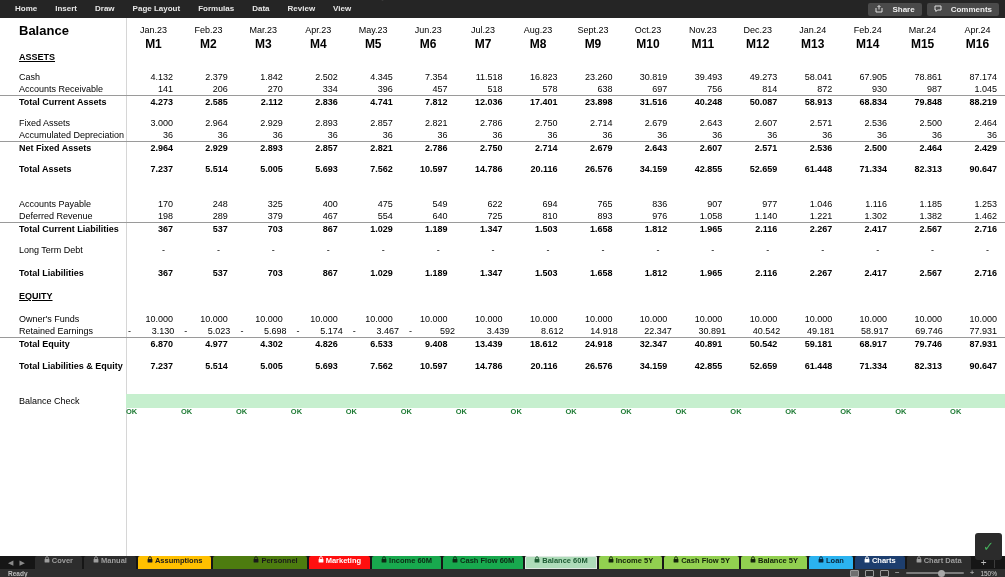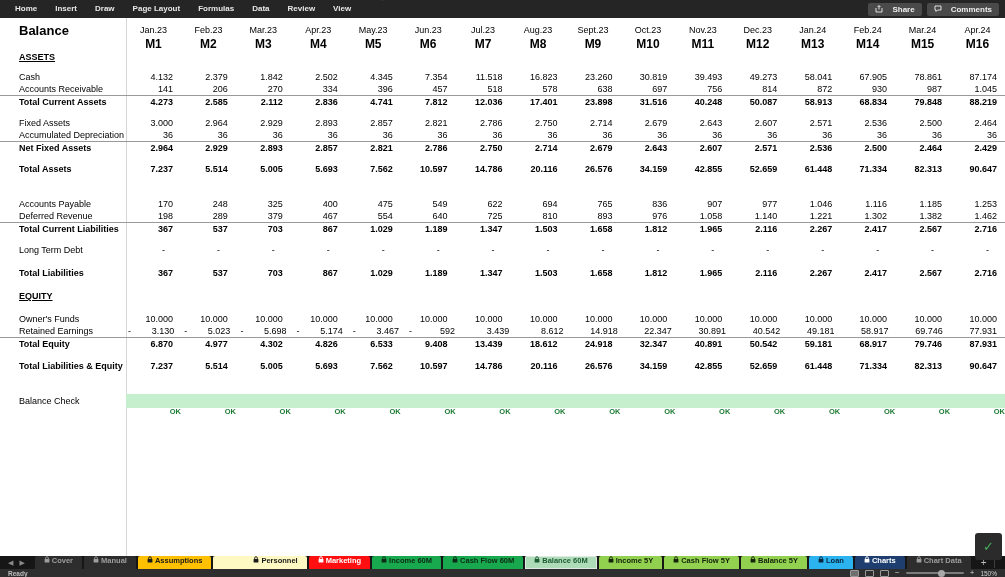--- a/index.html
+++ b/index.html
@@ -30,21 +30,21 @@
   .cell.dash { padding-right:16px; }
   .cell.neg { display:flex; justify-content:space-between; padding-left:2px; }
   .title { font-size:13px; font-weight:bold; }
   .monthhdr { font-size:9px; }
   .mcode { font-size:12px; font-weight:bold; }
   .section .rlabel { font-weight:bold; text-decoration:underline; }
   .total .rlabel, .total .cell { font-weight:bold; }
   .sumline { border-top:1px solid #9a9a9a;gap:16px; }
   .checkrow { height:14px; }
   .checkband { flex:1; display:flex; height:14px; align-items:center; }
-  .checkcell { flex:1 1 0; text-align:right; font-size:7.5px; font-weight:bold;margin-top:20px; }
+  .checkcell { flex:1 1 0; text-align:left; font-size:7.5px; font-weight:bold;margin-top:20px; }
 
   
   .tabbar { position:absolute; left:0; right:0; bottom:8px; height:13px; background:#161616;
     display:flex; align-items:center; padding-left:4px; }
   .navarrows { display:flex; gap:6px; padding:0 10px 0 4px; }
   .navarrows span { color:#8a8a8a; font-size:7px; line-height:13px; }
   .tab { display:flex; align-items:flex-start; gap:2px; height:13px; padding:0 9px; margin-right:2px;
     font-size:7.5px; font-weight:bold; border-radius:2px 2px 0 0; white-space:nowrap; }
   .tab svg { display:block; }
   .addtab { color:#bdbdbd; font-size:10px; padding:0 8px; border-right:1px solid #3d3d3d; height:10px; line-height:10px; }
@@ -535,21 +535,21 @@
           </svg>
           <span>Manual</span>
         </div>
         <div class="tab" style="background: rgb(255, 192, 0); color: rgb(26, 26, 26);">
           <svg width="6" height="7" viewBox="0 0 6 7">
             <rect x="0.6" y="3" width="4.8" height="3.6" rx="0.5" fill="currentColor"></rect>
             <path d="M1.7 3V2a1.3 1.3 0 0 1 2.6 0v1" fill="none" stroke="currentColor" stroke-width="0.9"></path>
           </svg>
           <span>Assumptions</span>
         </div>
-        <div class="tab" style="background: #fef9c3; color: rgb(26, 26, 26); padding-left: 40px;">
+        <div class="tab" style="background: #4d7c0f; color: rgb(26, 26, 26); padding-left: 40px;">
           <svg width="6" height="7" viewBox="0 0 6 7">
             <rect x="0.6" y="3" width="4.8" height="3.6" rx="0.5" fill="currentColor"></rect>
             <path d="M1.7 3V2a1.3 1.3 0 0 1 2.6 0v1" fill="none" stroke="currentColor" stroke-width="0.9"></path>
           </svg>
           <span>Personnel</span>
         </div>
         <div class="tab" style="background: rgb(255, 15, 15); color: rgb(255, 255, 255);">
           <svg width="6" height="7" viewBox="0 0 6 7">
             <rect x="0.6" y="3" width="4.8" height="3.6" rx="0.5" fill="currentColor"></rect>
             <path d="M1.7 3V2a1.3 1.3 0 0 1 2.6 0v1" fill="none" stroke="currentColor" stroke-width="0.9"></path>

